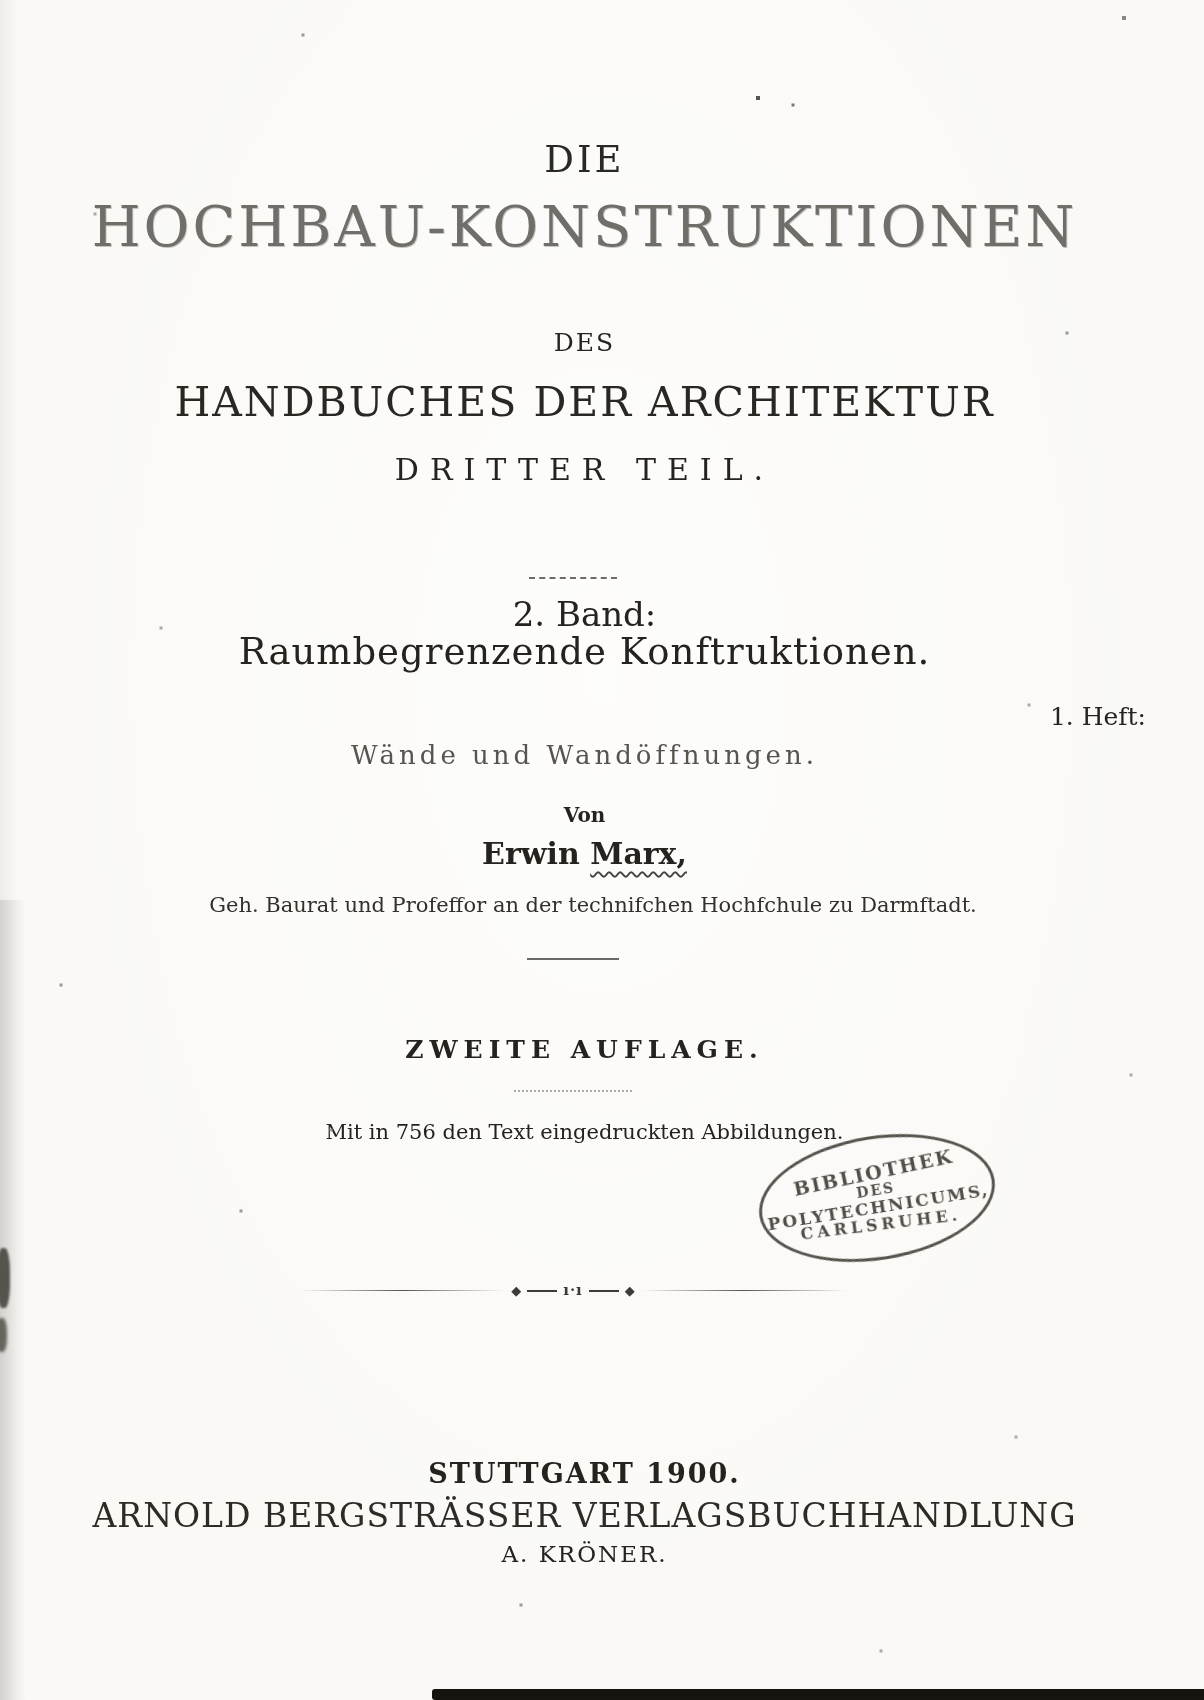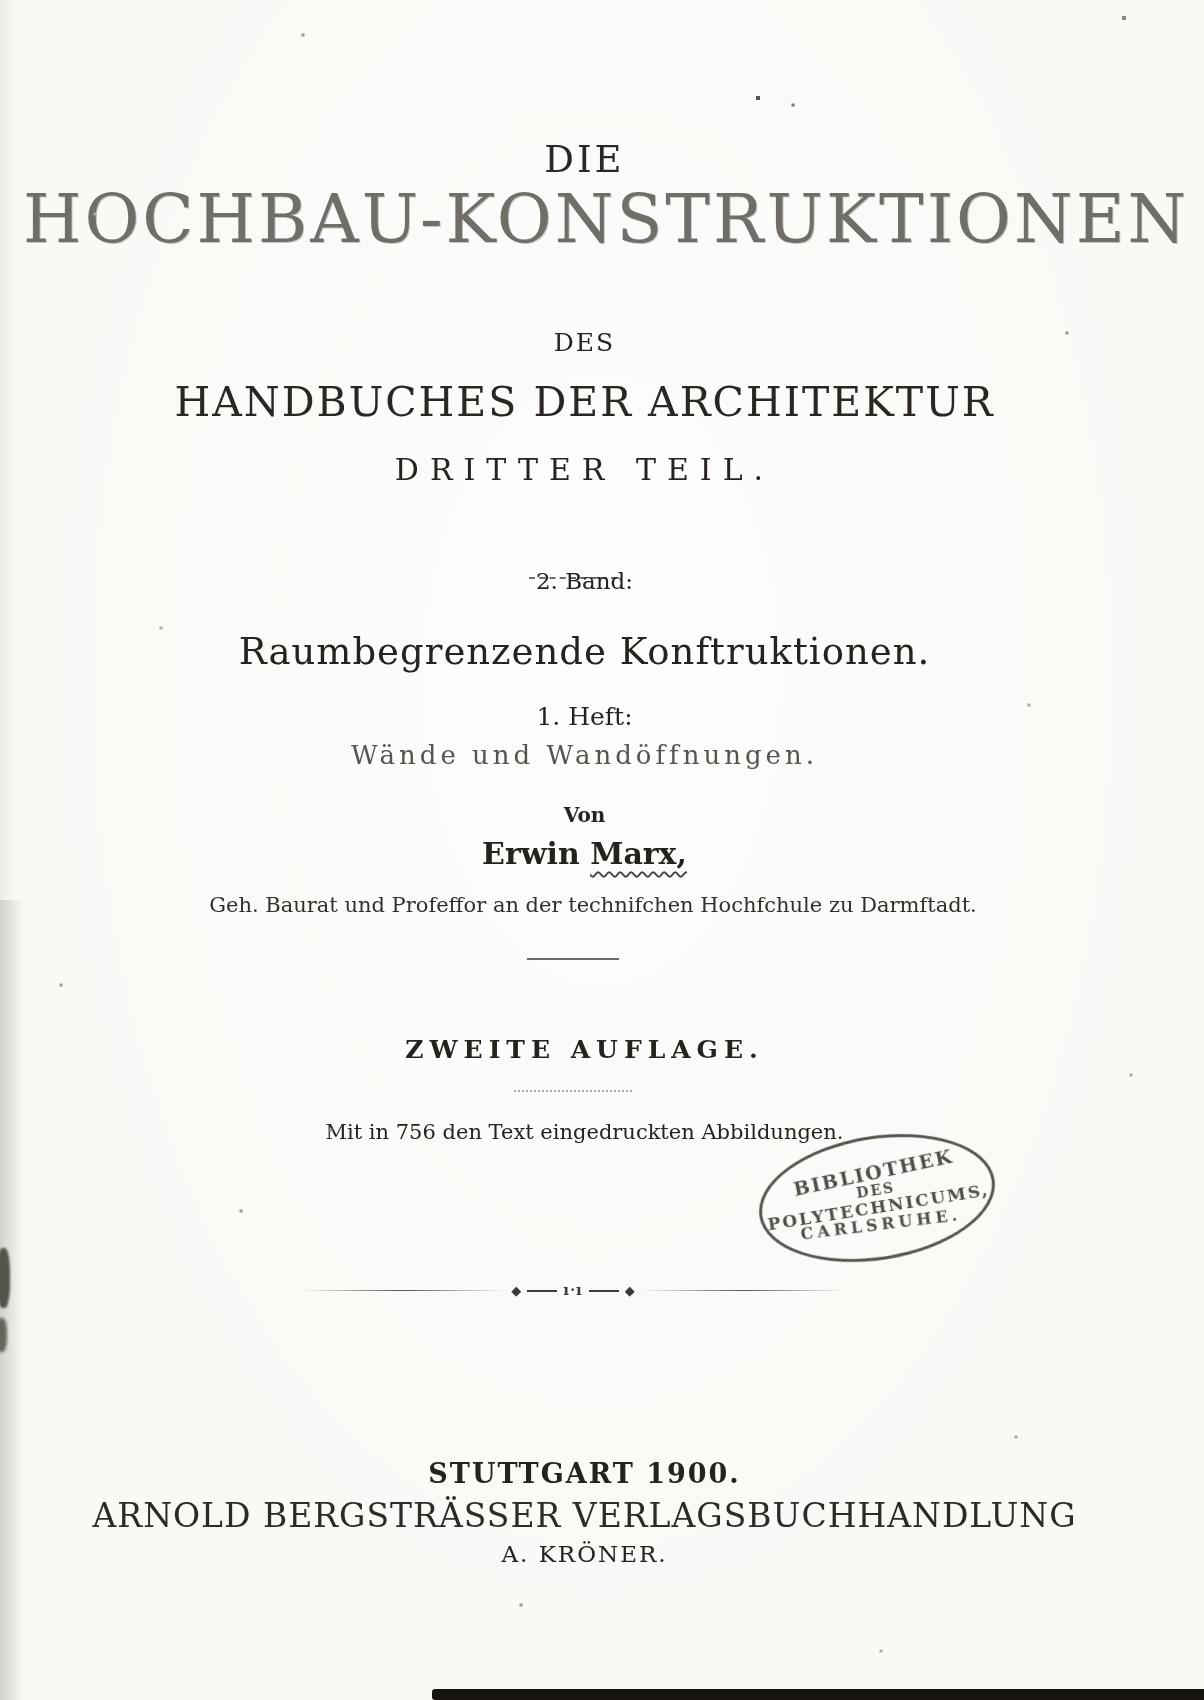--- a/index.html
+++ b/index.html
@@ -19,28 +19,28 @@
   
   .page::after{
     content:"";position:absolute;left:0;top:900px;width:26px;height:800px;
     background:linear-gradient(90deg, rgba(90,88,84,.18), rgba(0,0,0,0));
     pointer-events:none;
   }
   .content{position:absolute;top:0;left:0;right:58px;bottom:0;}
   .tline{position:absolute;left:0;right:0;text-align:center;white-space:nowrap;padding-left:23px;}
 
   .die           {top:138px;font-size:37px;letter-spacing:3px;color:#2b2824;}
-  .main-title    {top:180px;font-size:67px;letter-spacing:3px;color:#716e69;
+  .main-title    {top:194px;font-size:56px;letter-spacing:3px;color:#716e69;
                   text-shadow:1px 1px 0 rgba(40,38,35,.25);}
   .des           {top:328px;font-size:25px;letter-spacing:2px;}
   .handbook      {top:378px;font-size:41px;letter-spacing:2px;color:#2a2723;}
   .part          {top:452px;font-size:30px;letter-spacing:11px;}
-  .band-label    {top:568px;font-size:23px;}
+  .band-label    {top:594px;font-size:34px;}
   .band-title    {top:630px;font-size:37px;font-weight:normal;letter-spacing:1px;}
-  .heft-label    {top:702px;font-size:25px;}
+  .heft-label    {top:702px;font-size:25px;text-align:right;}
   .heft-title    {top:740px;font-size:26px;letter-spacing:4px;color:#57544e;}
   .von           {top:803px;font-size:20px;font-weight:bold;}
   .author        {top:836px;font-size:30px;font-weight:bold;}
   .author .last  {text-decoration:underline;text-decoration-style:wavy;
                   text-decoration-thickness:1.5px;text-underline-offset:7px;
                   text-decoration-color:#45423d;text-align:right;}
   .role          {top:893px;font-size:21px;color:#33302b;margin-left:17px;}
   .edition       {top:1035px;font-size:25px;font-weight:bold;letter-spacing:6px;}
   .illus         {top:1120px;font-size:21px;}
   .city-year     {top:1458px;font-size:27px;letter-spacing:2px;font-weight:bold;}

